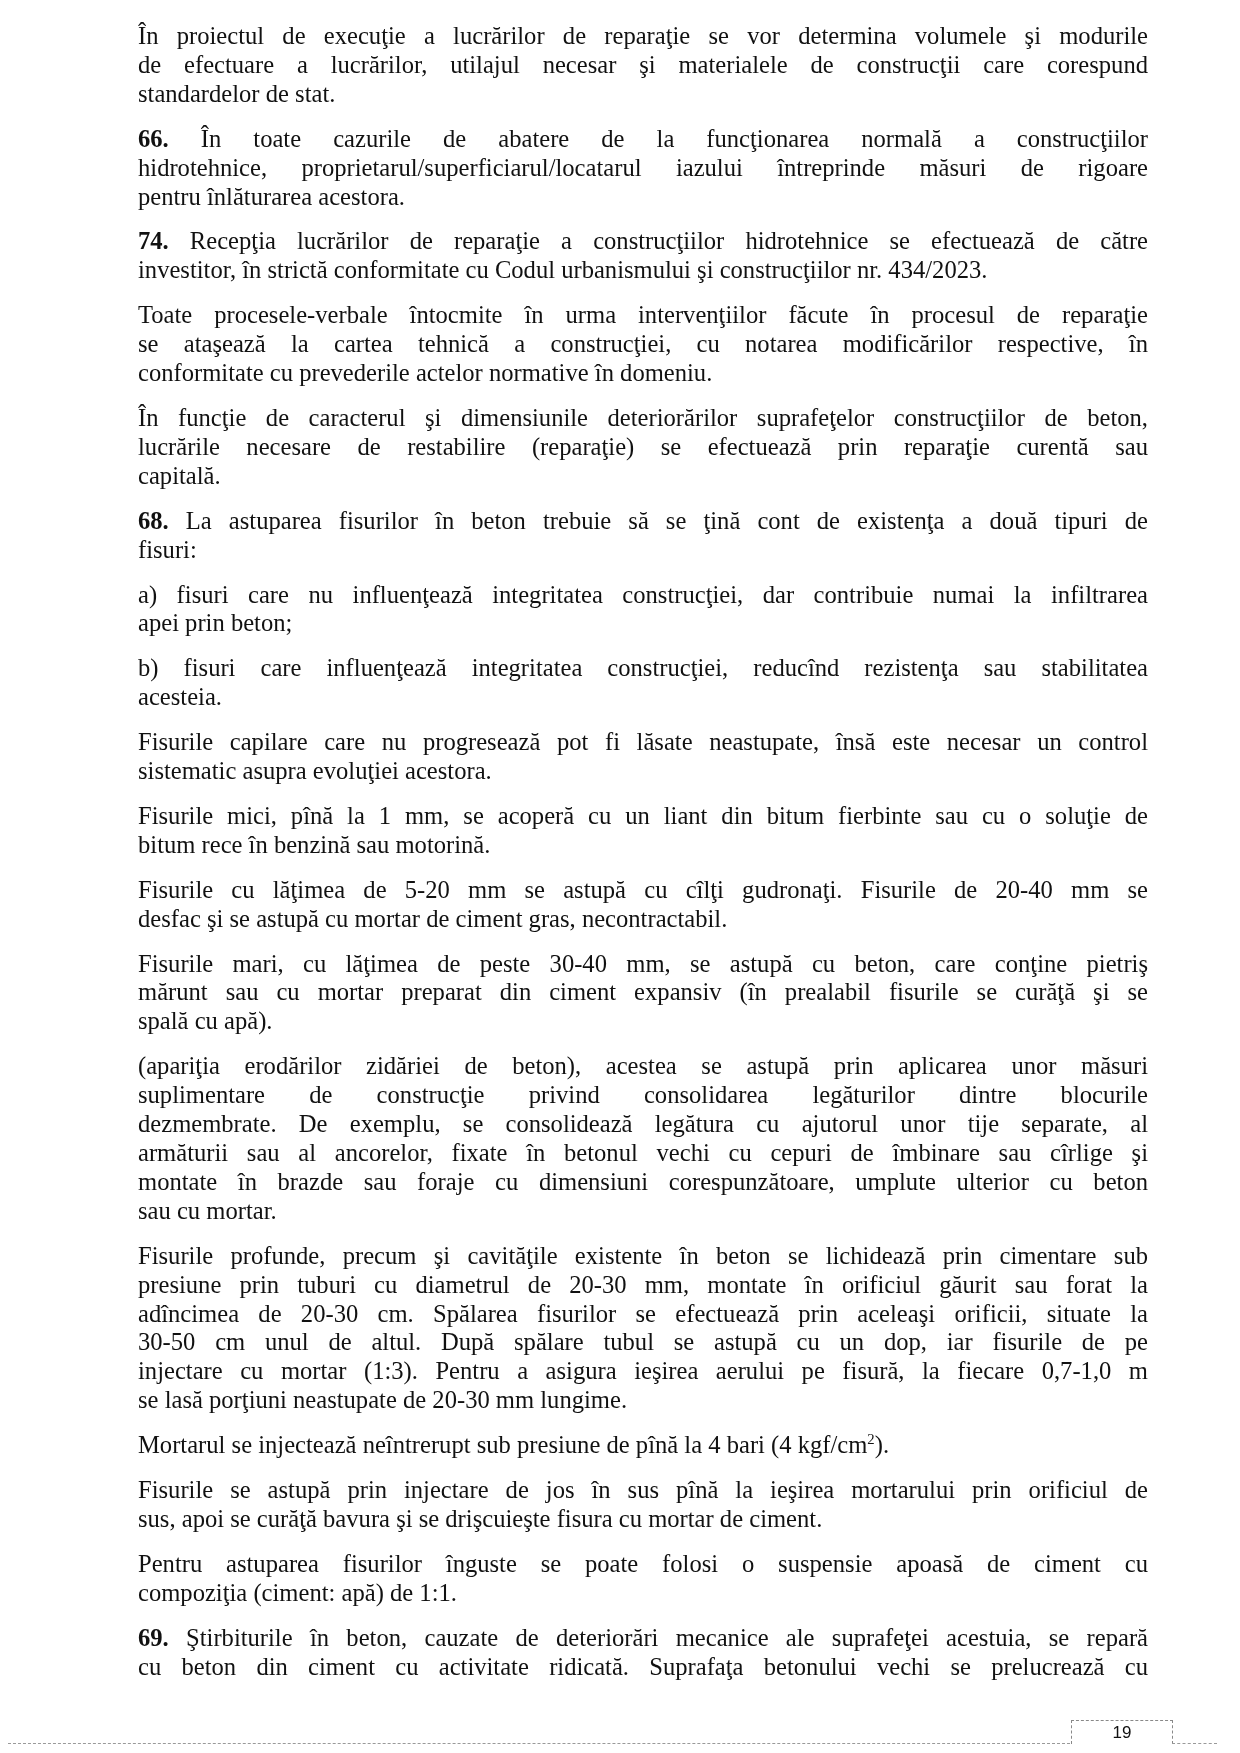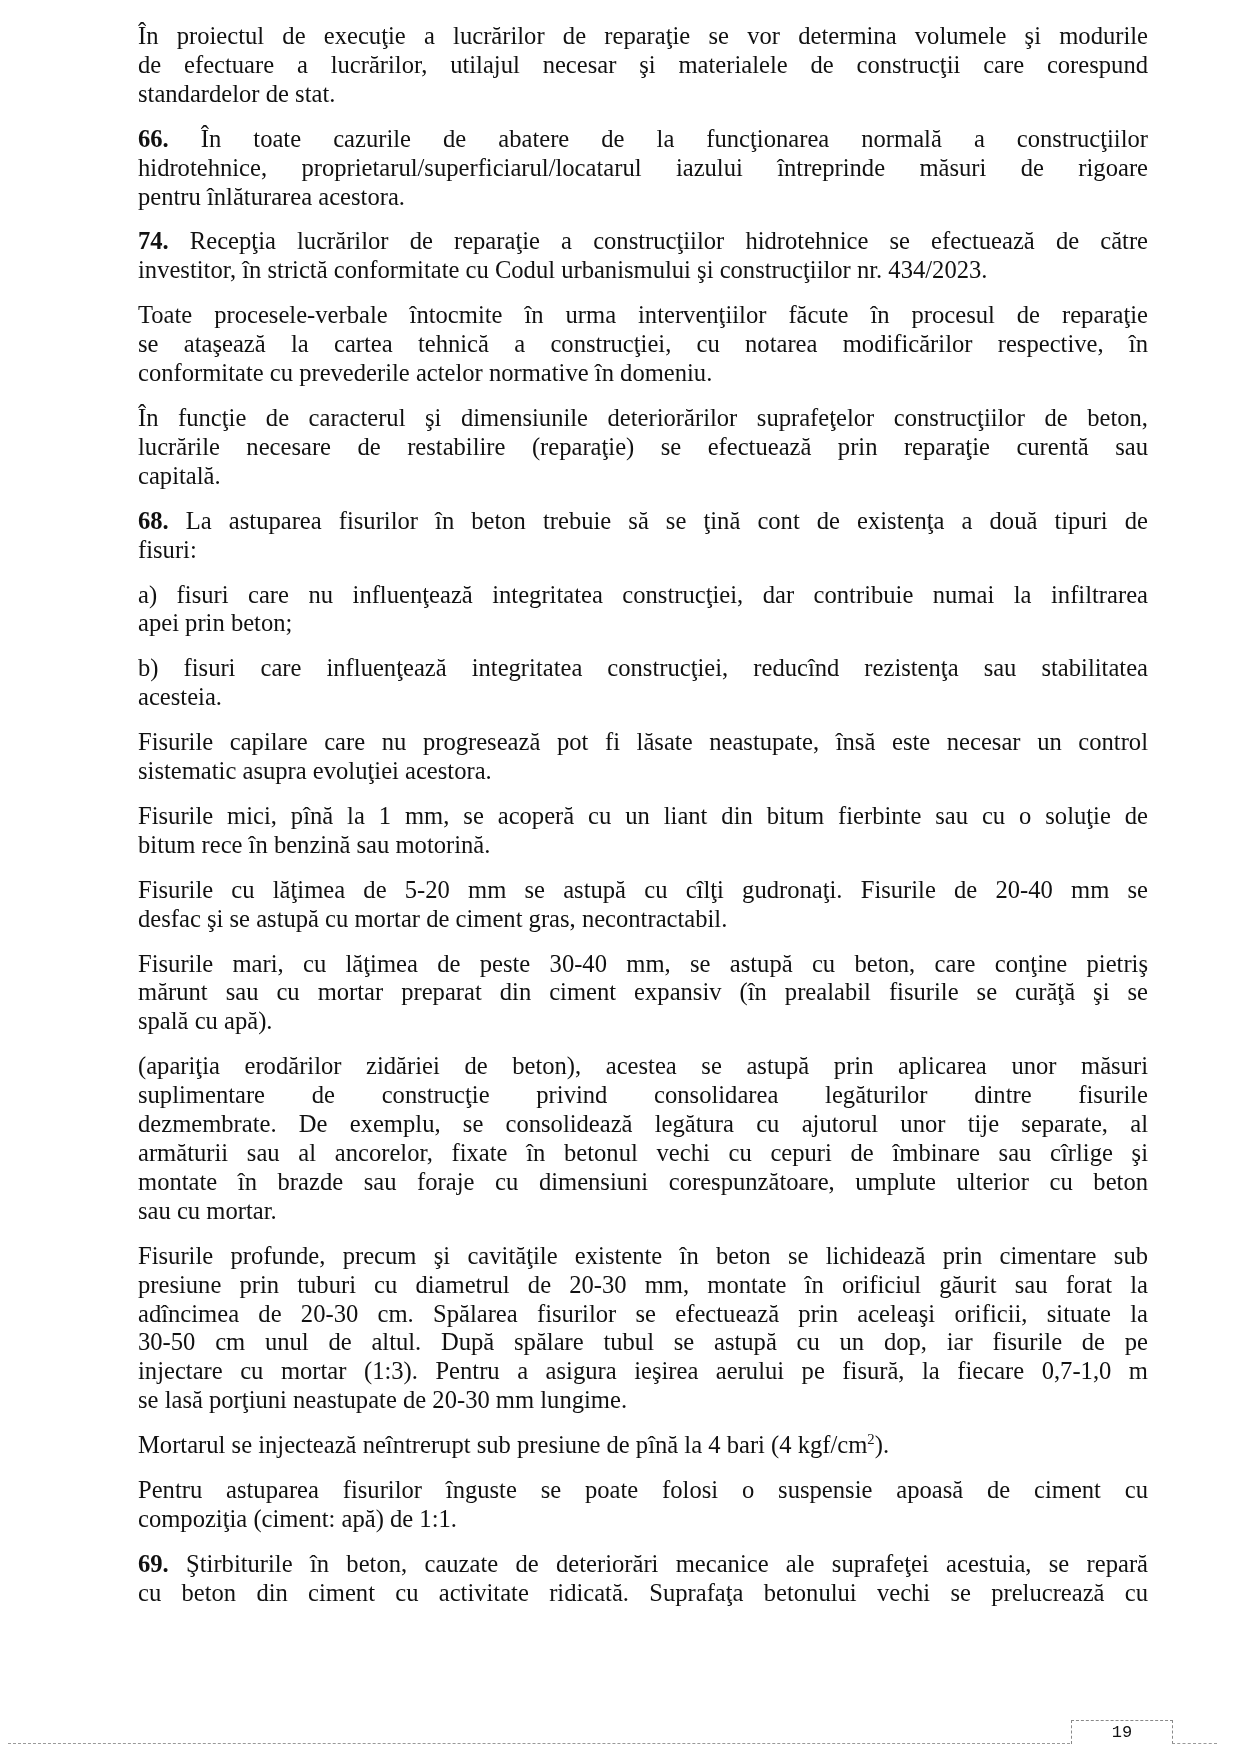--- a/index.html
+++ b/index.html
@@ -22,21 +22,21 @@
       border-top: 1px dashed #9a9a9a;
     }
     .footer .rule-right {
       position: absolute; left: 1172px; top: 25px; width: 45px; height: 0;
       border-top: 1px dashed #9a9a9a;
     }
     .page-box {
       position: absolute; left: 1071px; top: 2px; width: 100px; height: 23px;
       border-top: 1px dashed #888; border-left: 1px dashed #888; border-right: 1px dashed #888;
       text-align: center;
-      font-family: Liberation Mono, monospace;
+      font-family: Liberation Sans, sans-serif;
       font-size: 17px; line-height: 24px; color: #111;
     }
   </style>
 </head>
 <body>
 
 <div class="page">
 
   <p class="para">
     <span class="line j">În proiectul de execuţie a lucrărilor de reparaţie se vor determina volumele şi modurile</span>
@@ -98,40 +98,44 @@
   </p>
 
   <p class="para">
     <span class="line j">Fisurile mari, cu lăţimea de peste 30-40 mm, se astupă cu beton, care conţine pietriş</span>
     <span class="line j">mărunt sau cu mortar preparat din ciment expansiv (în prealabil fisurile se curăţă şi se</span>
     <span class="line">spală cu apă).</span>
   </p>
 
   <p class="para">
     <span class="line j">(apariţia erodărilor zidăriei de beton), acestea se astupă prin aplicarea unor măsuri</span>
-    <span class="line j">suplimentare de construcţie privind consolidarea legăturilor dintre fisurile</span>
+    <span class="line j">suplimentare de construcţie privind consolidarea legăturilor dintre blocurile</span>
     <span class="line j">dezmembrate. De exemplu, se consolidează legătura cu ajutorul unor tije separate, al</span>
     <span class="line j">armăturii sau al ancorelor, fixate în betonul vechi cu cepuri de îmbinare sau cîrlige şi</span>
     <span class="line j">montate în brazde sau foraje cu dimensiuni corespunzătoare, umplute ulterior cu beton</span>
     <span class="line">sau cu mortar.</span>
   </p>
 
   <p class="para">
     <span class="line j">Fisurile profunde, precum şi cavităţile existente în beton se lichidează prin cimentare sub</span>
     <span class="line j">presiune prin tuburi cu diametrul de 20-30 mm, montate în orificiul găurit sau forat la</span>
     <span class="line j">adîncimea de 20-30 cm. Spălarea fisurilor se efectuează prin aceleaşi orificii, situate la</span>
     <span class="line j">30-50 cm unul de altul. După spălare tubul se astupă cu un dop, iar fisurile de pe</span>
     <span class="line j">injectare cu mortar (1:3). Pentru a asigura ieşirea aerului pe fisură, la fiecare 0,7-1,0 m</span>
     <span class="line">se lasă porţiuni neastupate de 20-30 mm lungime.</span>
   </p>
 
   <p class="para">
     <span class="line"><span>Mortarul se injectează neîntrerupt sub presiune de pînă la 4 bari (4 kgf/cm</span><sup>2</sup><span>).</span></span>
   </p>
 
+  <p class="para">
+    <span class="line j">Fisurile se astupă prin injectare de jos în sus pînă la ieşirea mortarului prin orificiul de</span>
+    <span class="line">sus, apoi se curăţă bavura şi se drişcuieşte fisura cu mortar de ciment.</span>
+  </p>
 
   <p class="para">
     <span class="line j">Pentru astuparea fisurilor înguste se poate folosi o suspensie apoasă de ciment cu</span>
     <span class="line">compoziţia (ciment: apă) de 1:1.</span>
   </p>
 
   <p class="para">
     <span class="line j"><b class="num">69.</b><span> Ştirbiturile în beton, cauzate de deteriorări mecanice ale suprafeţei acestuia, se repară</span></span>
     <span class="line j">cu beton din ciment cu activitate ridicată. Suprafaţa betonului vechi se prelucrează cu</span>
   </p>

